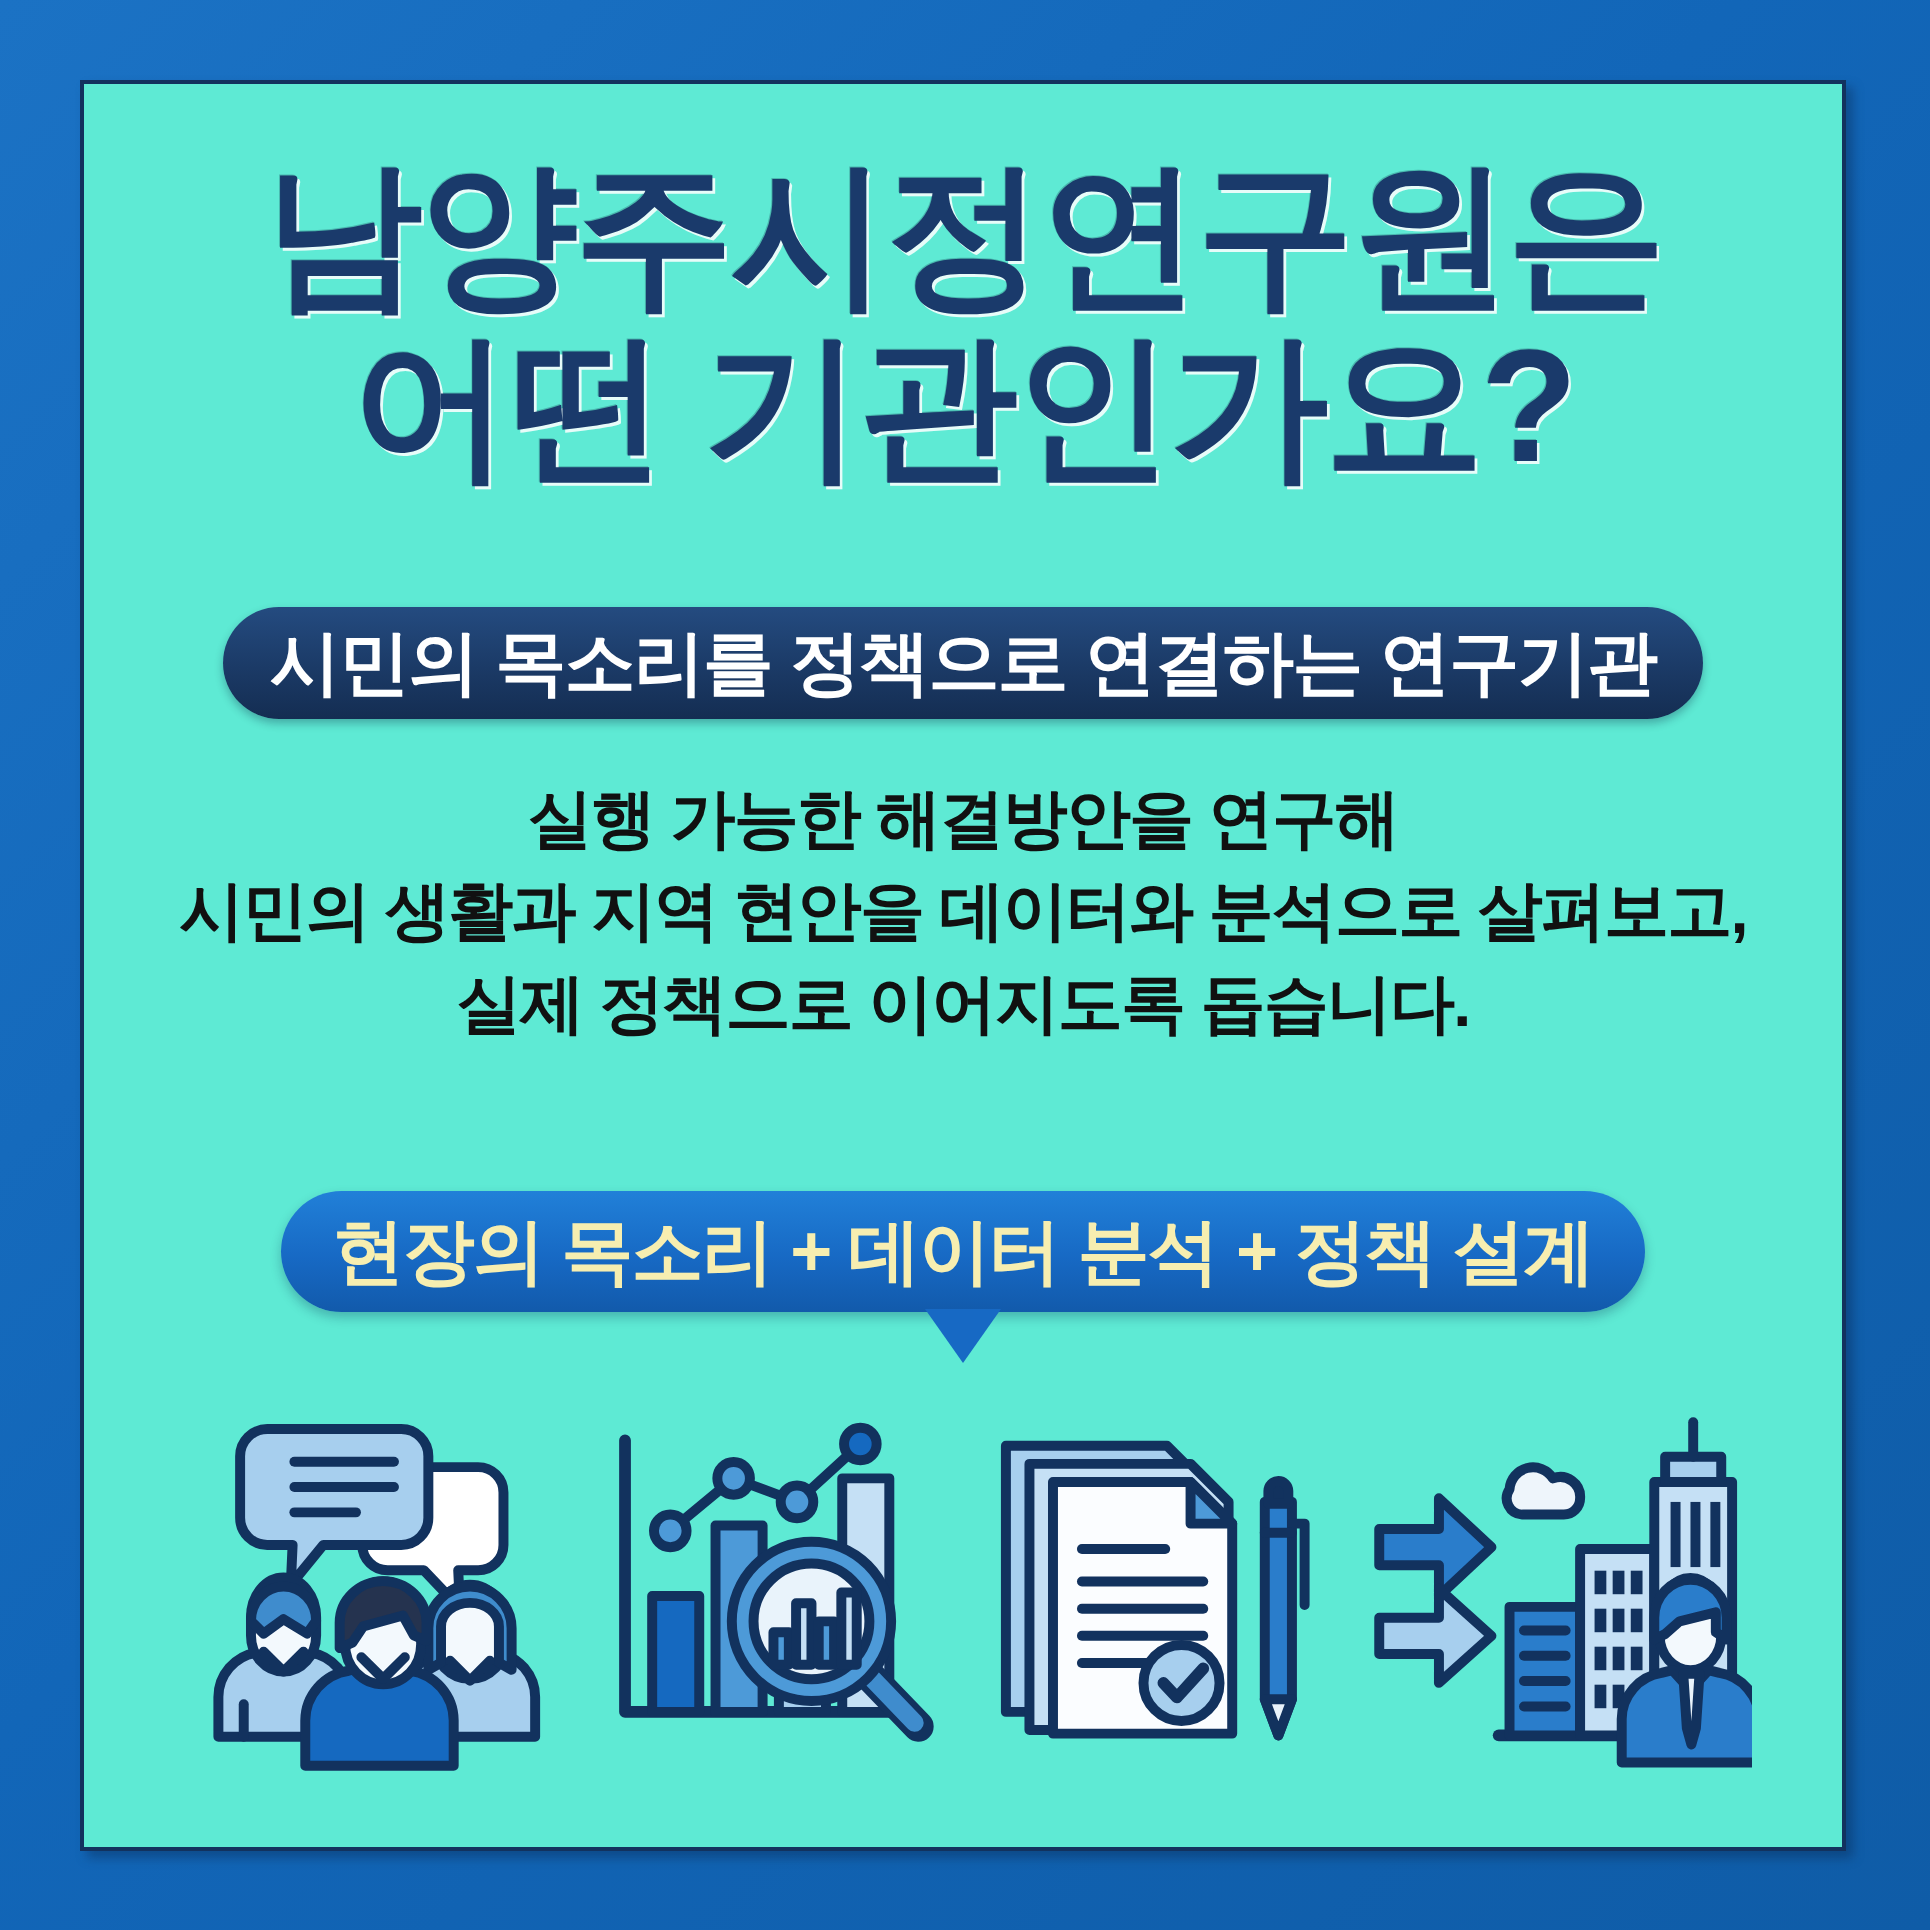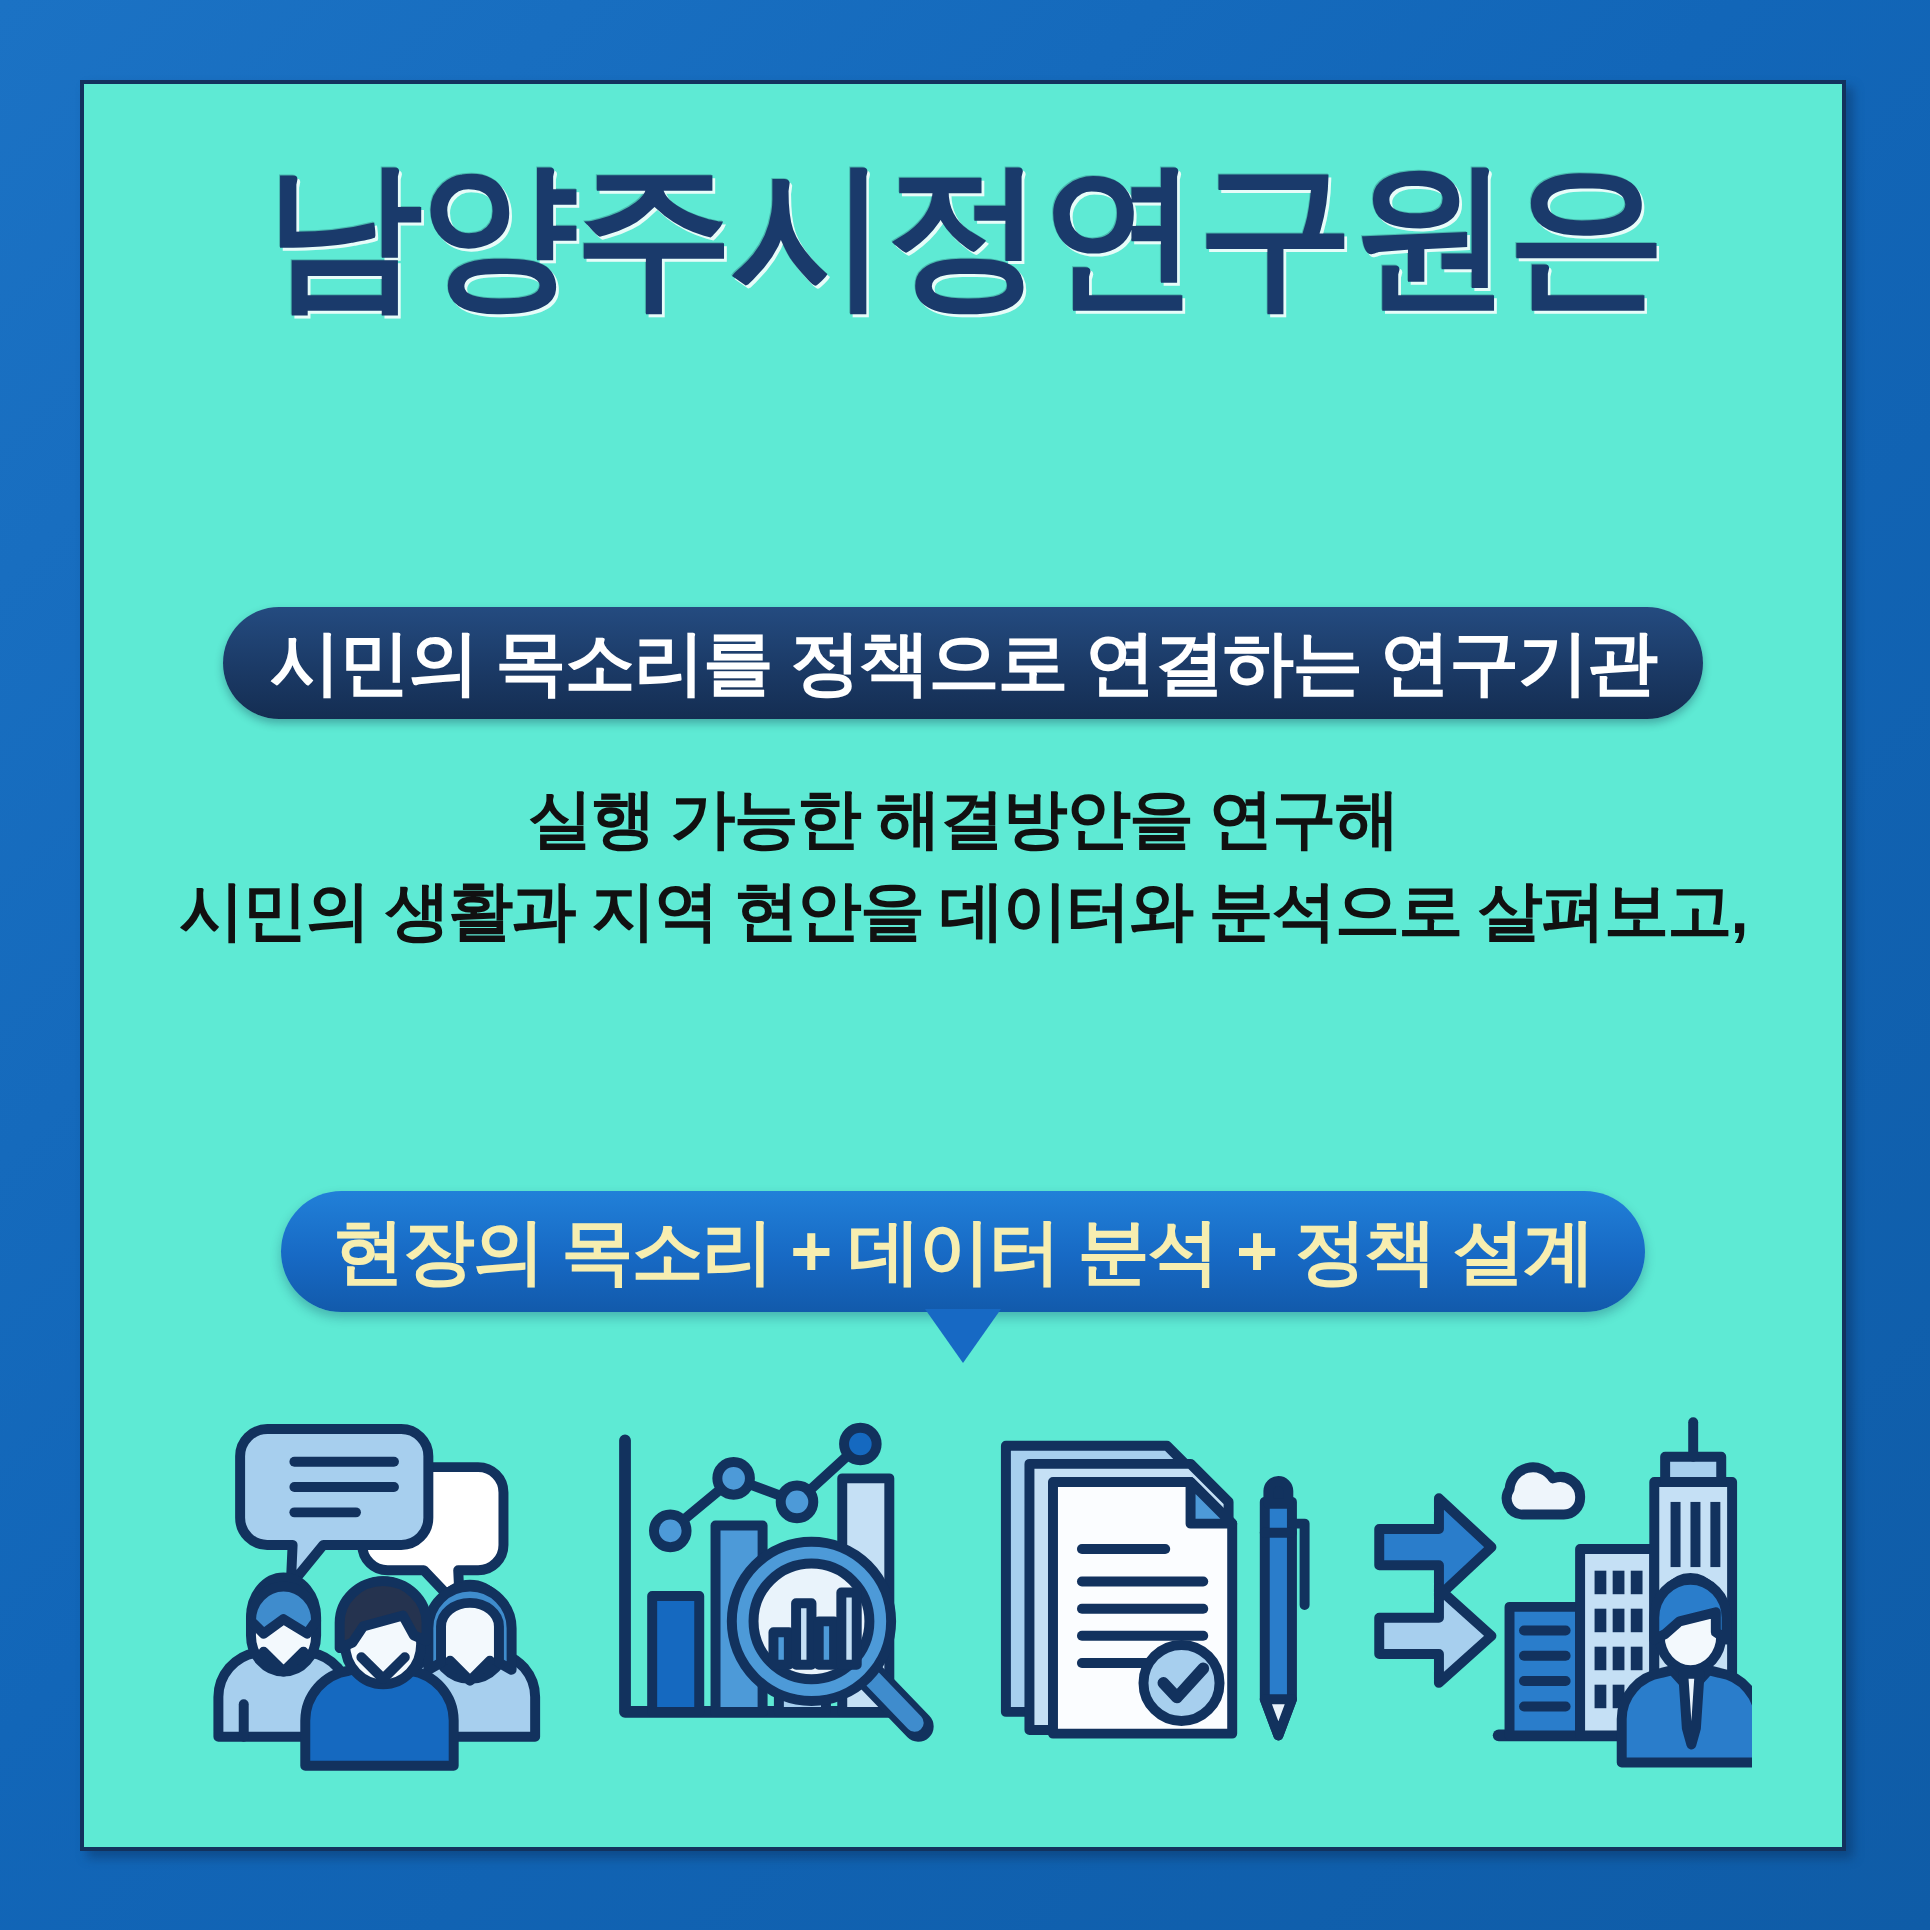--- a/index.html
+++ b/index.html
@@ -176,29 +176,31 @@
 <body>
 
 <div class="poster">
   <div class="frame-gradient"></div>
   <div class="card-shadow"></div>
 
   <div class="card">
 
     <div class="title-block">
       <span class="title-line">남양주시정연구원은</span>
+      <span class="title-line">어떤 기관인가요?</span>
     </div>
 
     <div class="pill-wrap">
       <div class="pill">시민의 목소리를 정책으로 연결하는 연구기관</div>
     </div>
 
     <div class="body-block">
       <span class="body-line">실행 가능한 해결방안을 연구해</span>
       <span class="body-line">시민의 생활과 지역 현안을 데이터와 분석으로 살펴보고,</span>
+      <span class="body-line">실제 정책으로 이어지도록 돕습니다.</span>
     </div>
 
     <div class="banner-wrap">
       <div class="banner">
         <span>현장의 목소리 + 데이터 분석 + 정책 설계</span>
         <span class="banner-tail"></span>
       </div>
     </div>
 
     <div class="icon-row">

